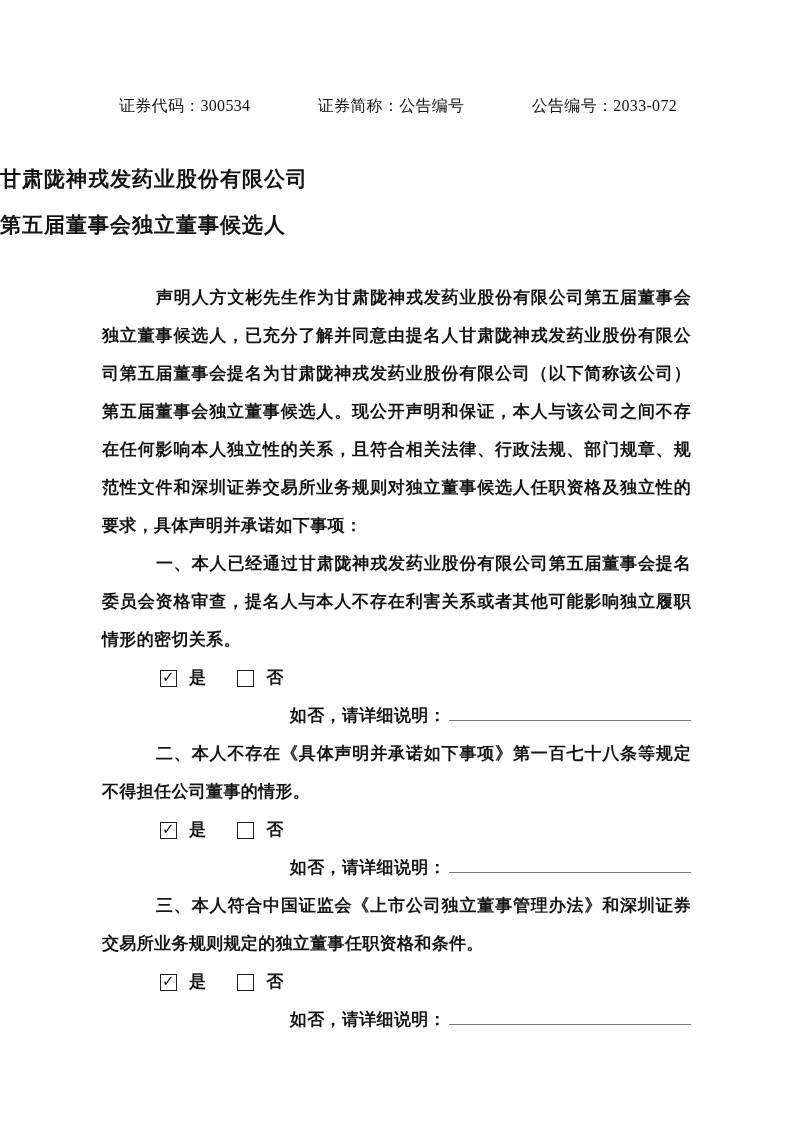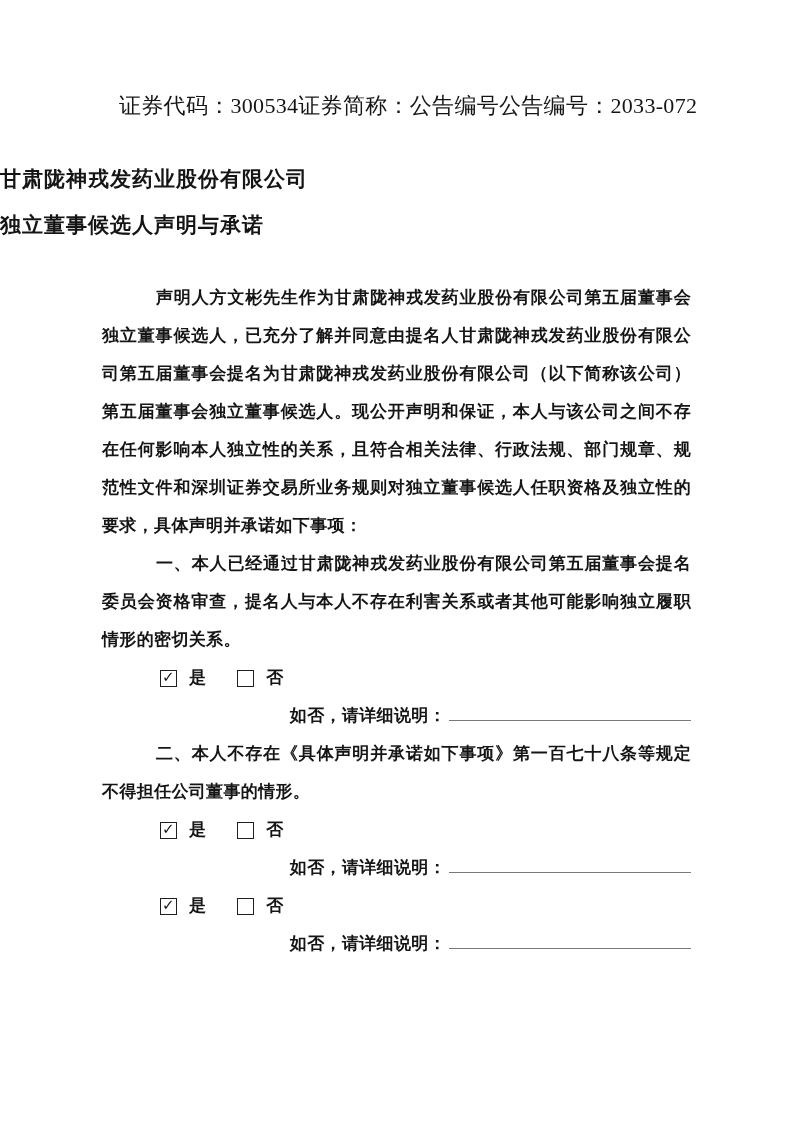--- a/index.html
+++ b/index.html
@@ -18,21 +18,21 @@
     padding-top: 96px;
     position: relative;
   }
 
   
   .doc-header {
     display: flex;
     justify-content: space-between;
     align-items: baseline;
     margin: 0 116px 0 119px;
-    font-size: 22px;
+    font-size: 16px;
     line-height: 20px;
     letter-spacing: 0.3px;
     white-space: nowrap;
   }
 
   
   .title-block { margin-top: 40px; }
   .title-line {
     font-size: 21px;
     font-weight: bold;
@@ -101,21 +101,21 @@
 <div class="page">
 
   <div class="doc-header">
     <span>证券代码：300534</span>
     <span>证券简称：公告编号</span>
     <span>公告编号：2033-072</span>
   </div>
 
   <div class="title-block">
     <div class="title-line">甘肃陇神戎发药业股份有限公司</div>
-    <div class="title-line">独立董事候选人声明与承诺</div>
+    <div class="title-line">第五届董事会独立董事候选人</div>
   </div>
 
   <div class="doc-body">
 
     <p class="para">声明人方文彬先生作为甘肃陇神戎发药业股份有限公司第五届董事会独立董事候选人，已充分了解并同意由提名人甘肃陇神戎发药业股份有限公司第五届董事会提名为甘肃陇神戎发药业股份有限公司（以下简称该公司）第五届董事会独立董事候选人。现公开声明和保证，本人与该公司之间不存在任何影响本人独立性的关系，且符合相关法律、行政法规、部门规章、规范性文件和深圳证券交易所业务规则对独立董事候选人任职资格及独立性的要求，具体声明并承诺如下事项：</p>
 
     <p class="para">一、本人已经通过甘肃陇神戎发药业股份有限公司第五届董事会提名委员会资格审查，提名人与本人不存在利害关系或者其他可能影响独立履职情形的密切关系。</p>
     <div class="choice-row">
       <span class="checkbox checked">
           <span class="tick">✓</span>
@@ -140,20 +140,21 @@
       <span class="choice-gap"></span>
       <span class="checkbox">
           <span class="tick">✓</span>
         </span>
       <span class="choice-label">否</span>
     </div>
     <div class="followup-row">
       <span>如否，请详细说明：</span><span class="blank-line"></span>
     </div>
 
+    <p class="para">三、本人符合中国证监会《上市公司独立董事管理办法》和深圳证券交易所业务规则规定的独立董事任职资格和条件。</p>
     <div class="choice-row">
       <span class="checkbox checked">
           <span class="tick">✓</span>
         </span>
       <span class="choice-label">是</span>
       <span class="choice-gap"></span>
       <span class="checkbox">
           <span class="tick">✓</span>
         </span>
       <span class="choice-label">否</span>

